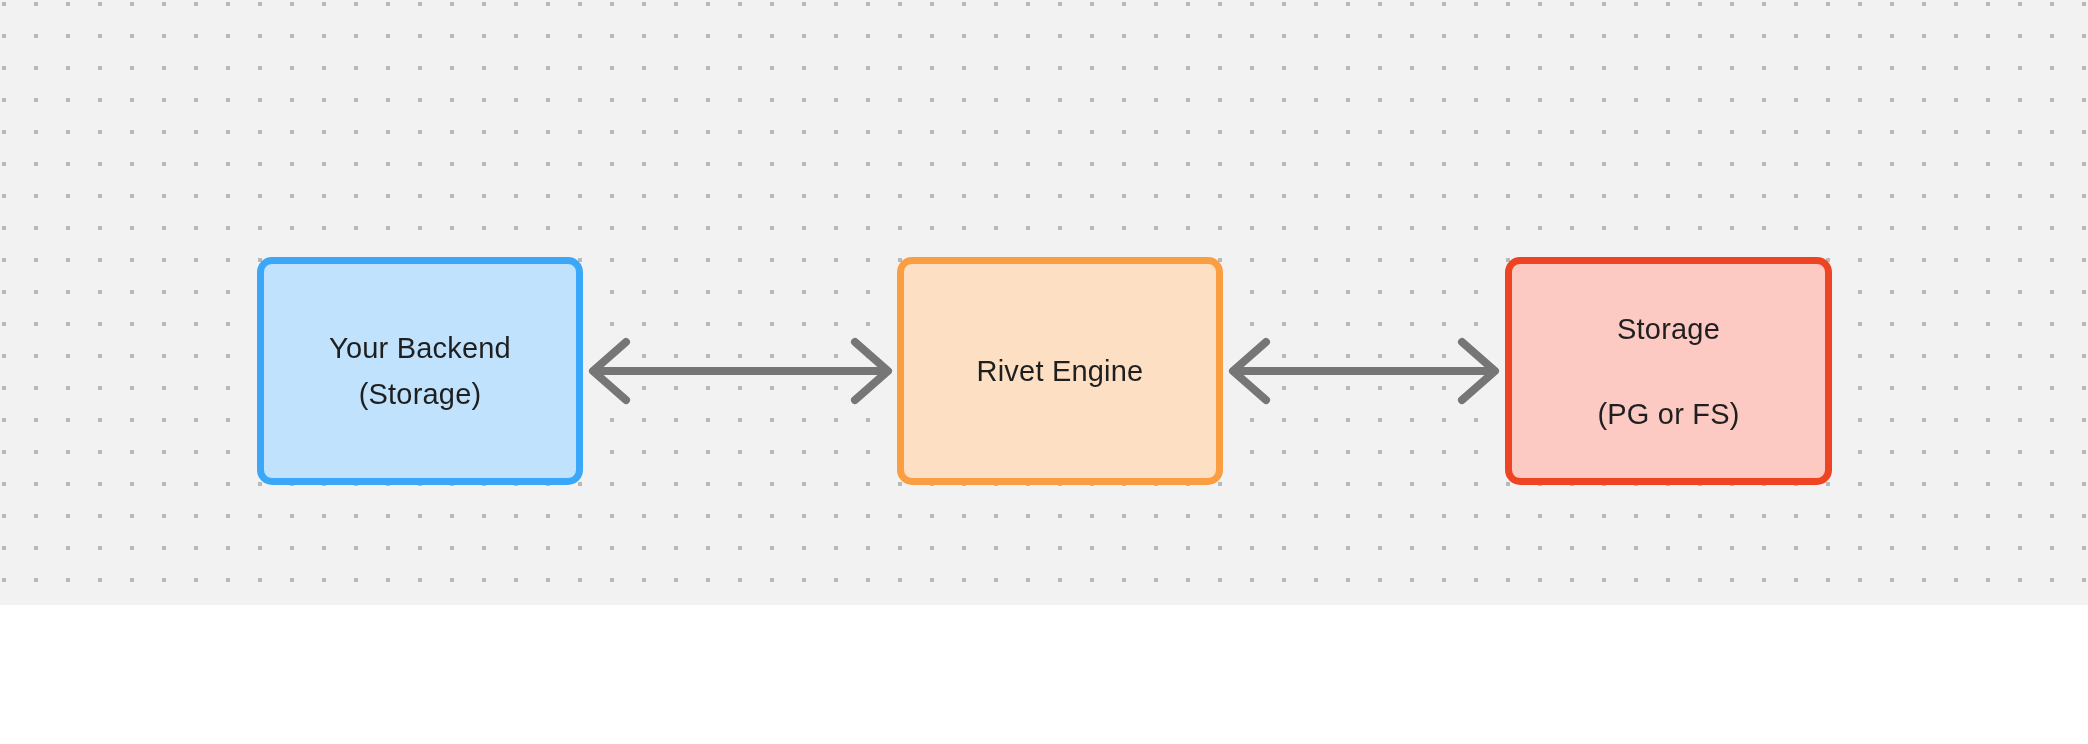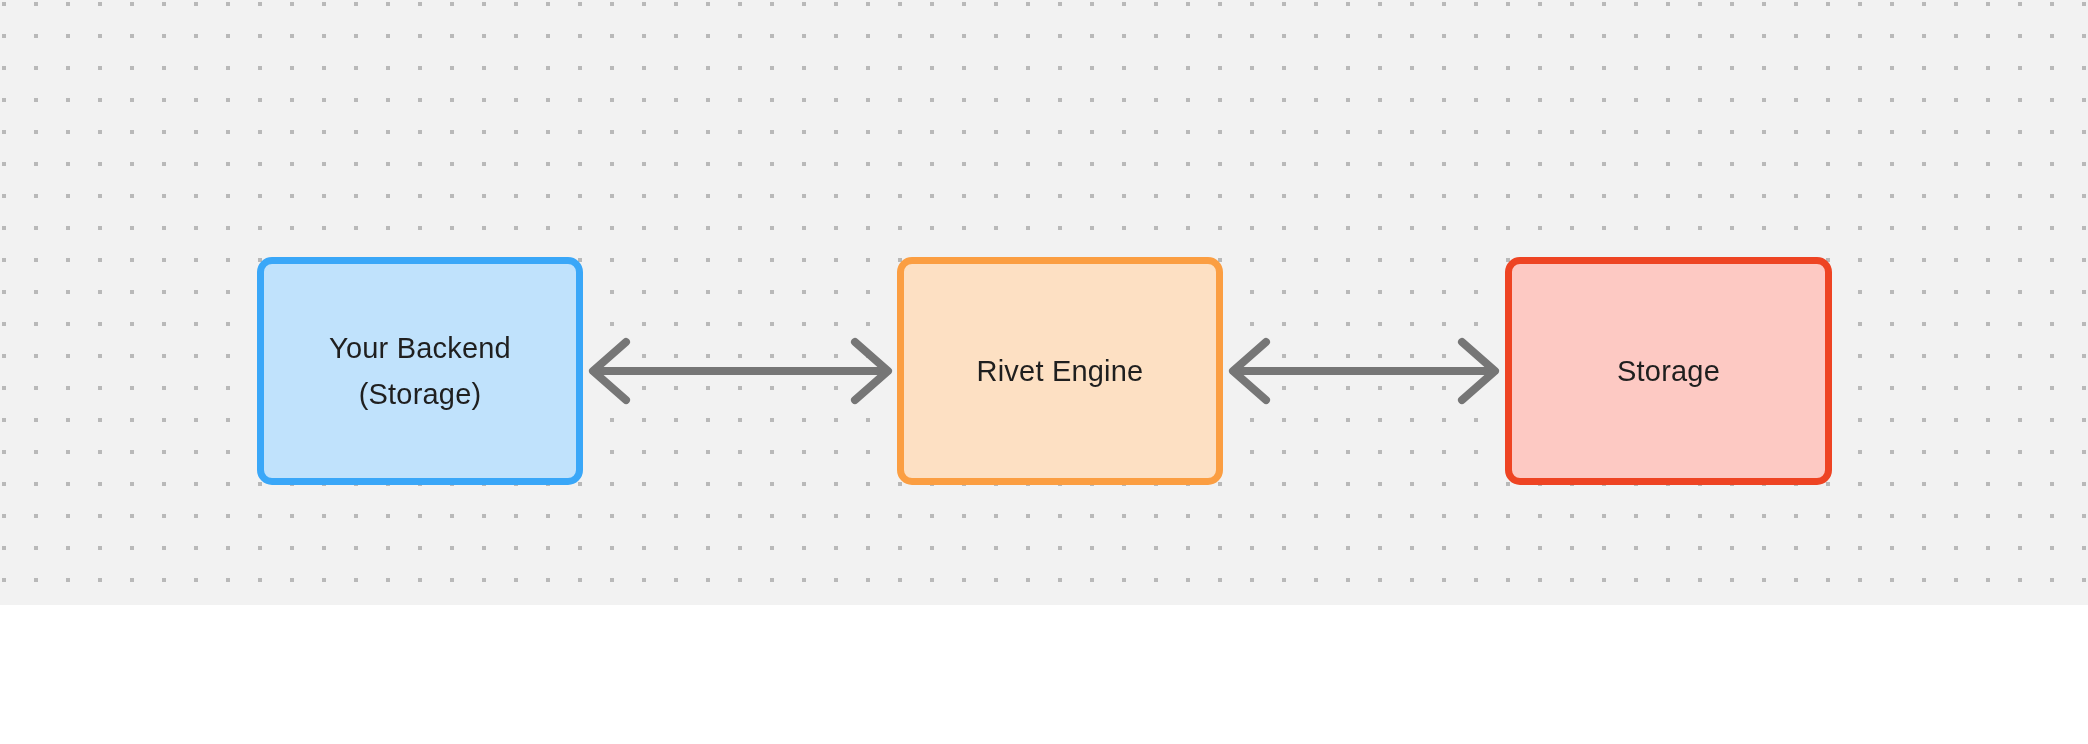--- a/index.html
+++ b/index.html
@@ -73,20 +73,21 @@
     <span class="label-line">(Storage)</span>
   </div>
 
   <div class="node node-engine">
     <span class="label-line">Rivet Engine</span>
 
   </div>
 
   <div class="node node-storage">
     <span class="label-line">Storage</span>
+    <span class="label-line">(PG or FS)</span>
   </div>
 
   <svg class="edges-overlay" width="2088" height="744" viewBox="0 0 2088 744" fill="none" stroke-width="8" stroke-linecap="round" stroke-linejoin="round">
     <g>
       <line x1="599" y1="371" x2="882" y2="371" stroke="#767676"></line>
       <polyline points="626,342 593,371 626,400" stroke="#767676"></polyline>
       <polyline points="855,342 888,371 855,400" stroke="#767676"></polyline>
     </g>
     <g>
       <line x1="1239" y1="371" x2="1489" y2="371" stroke="#767676"></line>

